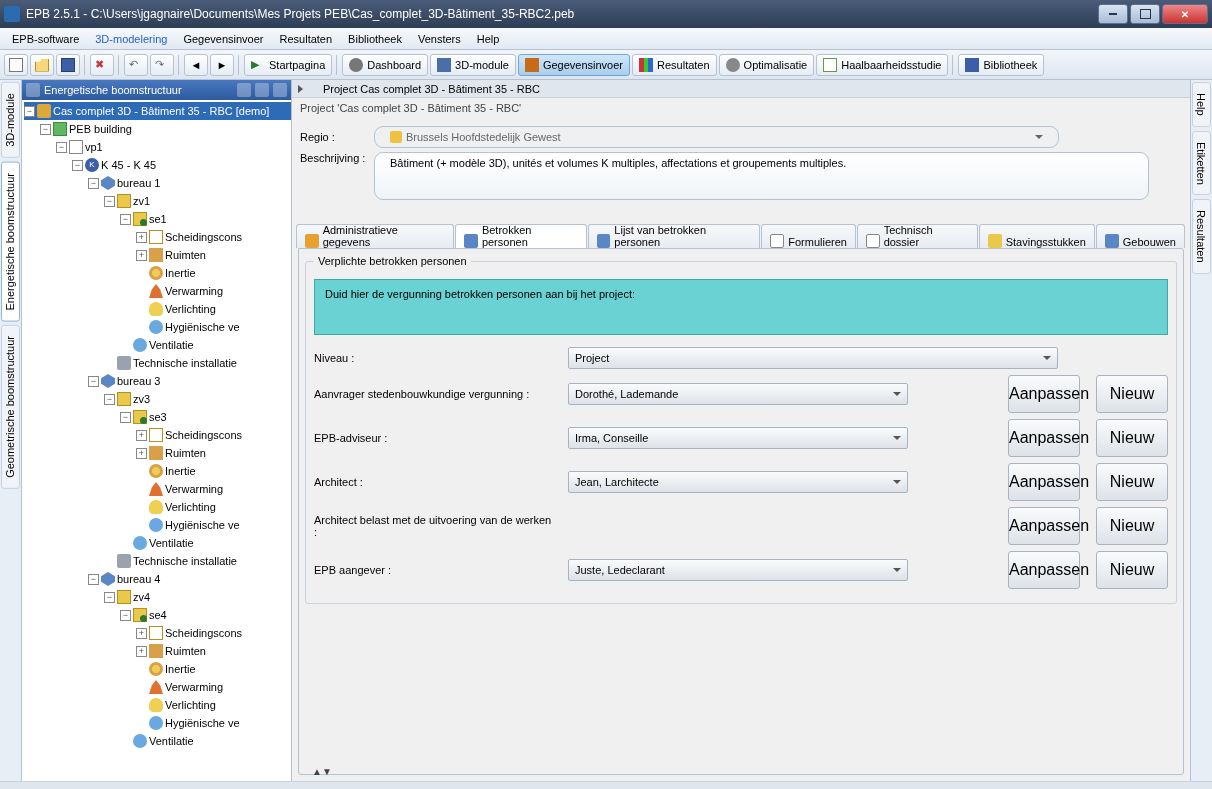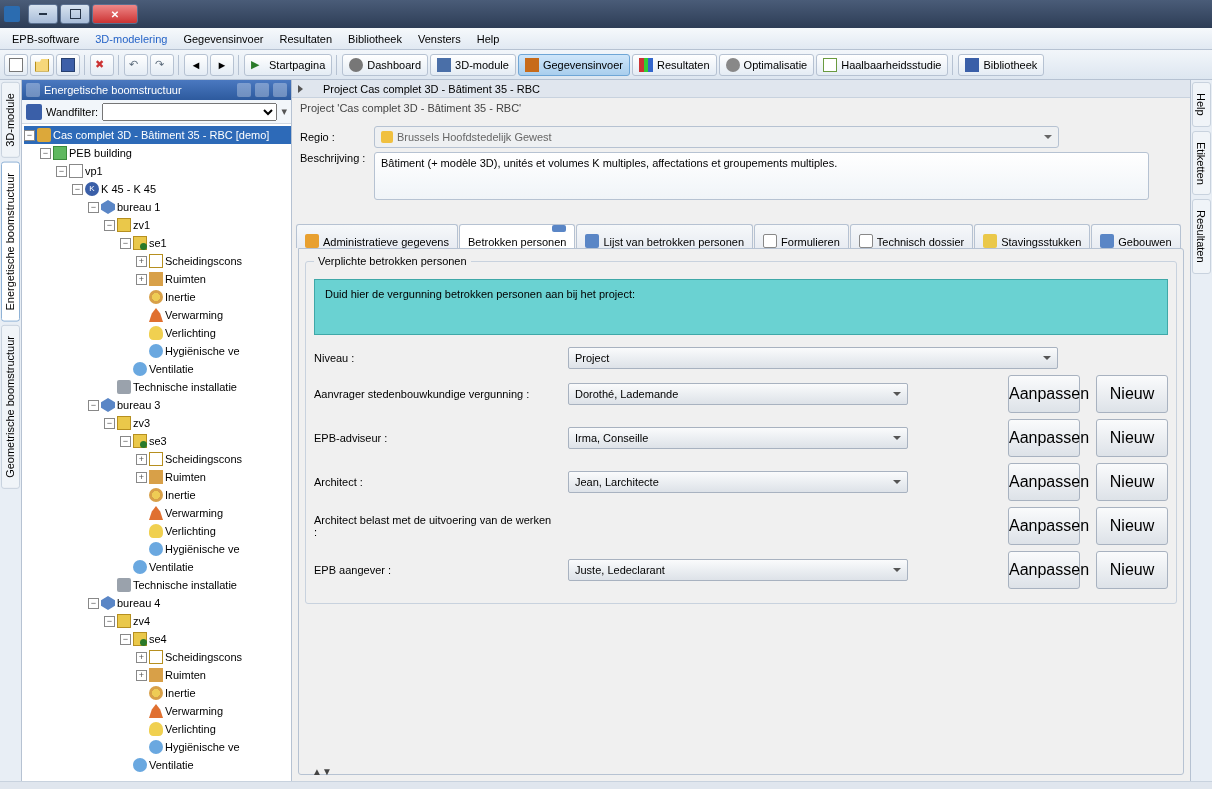--- a/index.html
+++ b/index.html
@@ -86,32 +86,32 @@
 .tree .nicon.tech{background:#9aa2ac;border-radius:2px;}
 
 
 .content { flex: 1; background: #f0f0f0; display: flex; flex-direction: column; }
 .chead { height: 18px; background: #e0e6ee; border-bottom: 1px solid #c8d2de; display: flex; align-items: center; padding: 0 6px; font-size: 11px; gap:20px;}
 .chead .tri{width:0;height:0;border-style:solid;border-width:4px 0 4px 5px;border-color:transparent transparent transparent #555;}
 .csub { padding: 4px 8px; font-size: 11px; color:#444;}
 .cform { padding: 4px 8px 12px; }
 .crow { display: flex; align-items: center; margin: 4px 0; gap: 6px; font-size: 11px; }
 .crow .lbl { width: 68px; }
-.cselect, .cinput, .ctext { width: 685px; height: 22px; border: 1px solid #b6c2d2; border-radius: 3px; background: linear-gradient(#fff,#f0f4f8); padding: 2px 6px; font-size: 11px; display:flex; align-items:center; gap:4px;}
+.cselect, .cinput, .ctext { width: 685px; height: 22px; border: 1px solid #b6c2d2; border-radius: 9px; background: linear-gradient(#fff,#f0f4f8); padding: 2px 15px; font-size: 11px; display:flex; align-items:center; gap:4px;}
 .cselect.disabled { background: #eef0f2; color: #666; }
 .cselect .dd{margin-left:auto;width:0;height:0;border-style:solid;border-width:4px 4px 0;border-color:#666 transparent transparent;}
 .cselect .flag{width:12px;height:12px;background:#f0c040;border-radius:2px;}
 .ctext { height: 48px; align-items: flex-start; padding-top:4px; width: 775px;}
 .keybtn { width: 26px; height: 22px; border: 1px solid #b6c2d2; border-radius: 3px; background: linear-gradient(#fff,#f0f4f8); display:flex;align-items:center;justify-content:center;cursor:pointer;}
 .keybtn .k{width:14px;height:14px;background:#eac84a;border-radius:3px;}
 
 
 .tabs { display: flex; padding: 0 4px; margin-top: 8px; }
 .tab { height: 24px; border: 1px solid #b6c2d2; border-bottom: none; background: linear-gradient(#f6f8fa,#e8ecf2); padding: 0 8px; display: flex; align-items: flex-end; gap: 4px; font-size: 11px; cursor: pointer; border-radius: 3px 3px 0 0; margin-right: 1px; }
-.tab.active { background: #fff; position: relative; z-index: 2; flex-direction: column; }
+.tab.active { background: #fff; position: relative; z-index: 2; }
 .tab .ticon2{width:14px;height:14px;border-radius:2px;}
 .tab .ticon2.a{background:#e8a030;}
 .tab .ticon2.b{background:#5a86c6;}
 .tab .ticon2.c{background:#5a86c6;}
 .tab .ticon2.d{background:#fff;border:1px solid #888;}
 .tab .ticon2.e{background:#fff;border:1px solid #888;}
 .tab .ticon2.f{background:#eac84a;}
 .tab .ticon2.g{background:#5a86c6;}
 
 .tabbody { flex:1; margin: 0 6px 6px; background: #f0f0f0; border: 1px solid #b6c2d2; border-radius: 0 3px 3px 3px; padding: 6px; overflow:auto;}
@@ -128,20 +128,21 @@
 
 
 .statusbar{height:8px;background:#e0e6ee;border-top:1px solid #c8d2de;}
 .resizer{position:absolute;left:312px;bottom:12px;font-size:10px;color:#444;}
 </style>
 </head>
 <body>
 
 <div class="titlebar">
   <div class="app-icon"></div>
+  <div class="title">EPB 2.5.1 - C:\Users\jgagnaire\Documents\Mes Projets PEB\Cas_complet_3D-Bâtiment_35-RBC2.peb</div>
   <div class="win-btns">
     <div class="win-btn min"></div>
     <div class="win-btn max"></div>
     <div class="win-btn close"></div>
   </div>
 </div>
 
 <div class="menubar">
   <span class="mi">EPB-software</span>
   <span class="mi active">3D-modelering</span>
@@ -225,26 +226,20 @@
   </div>
 
   <div class="treepanel">
     <div class="thead">
       <span class="hicon"></span>
       <span>Energetische boomstructuur</span>
       <span class="spacer"></span>
       <span class="hicon"></span>
       <span class="hicon"></span>
       <span class="hicon"></span>
-    </div>
-    <div class="tfilter">
-      <span class="ficon"></span>
-      <span>Wandfilter:</span>
-      <select><option></option></select>
-      <span style="color:#555;cursor:pointer">▾</span>
     </div>
     <div class="tree" id="tree">
         <ul>
           <li>
             <div class="trow sel">
               <span class="exp">−</span>
               <span class="nicon lock"></span>
               <span>Cas complet 3D - Bâtiment 35 - RBC [demo]</span>
             </div>
             <ul>

